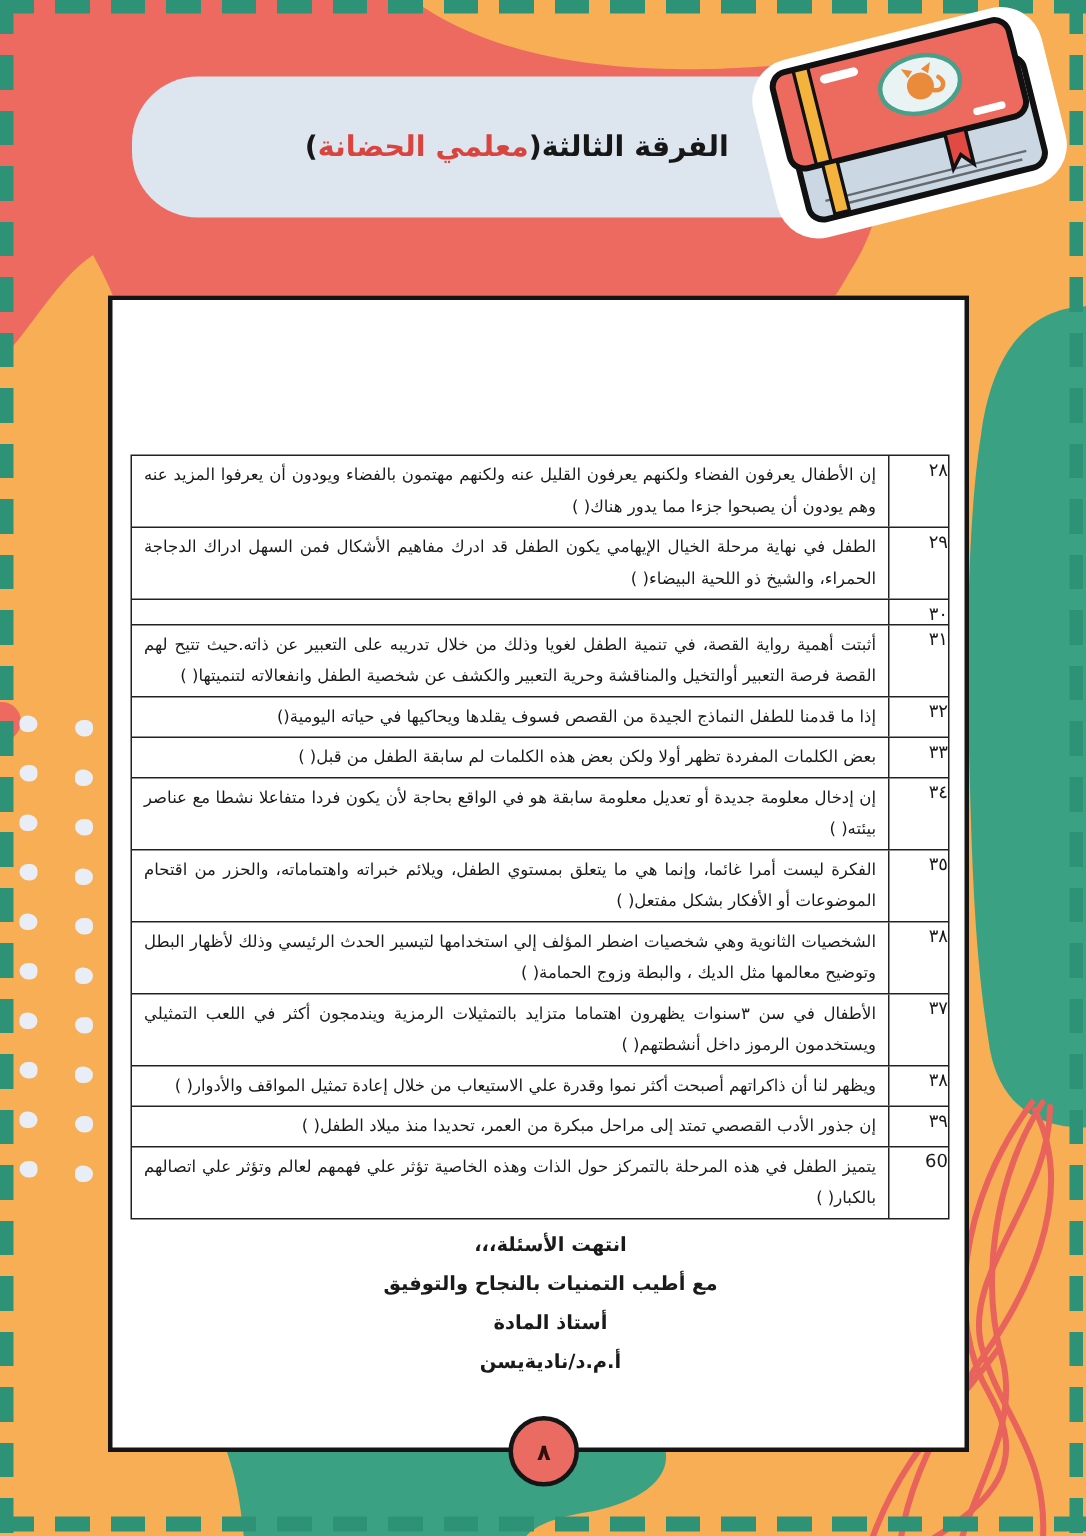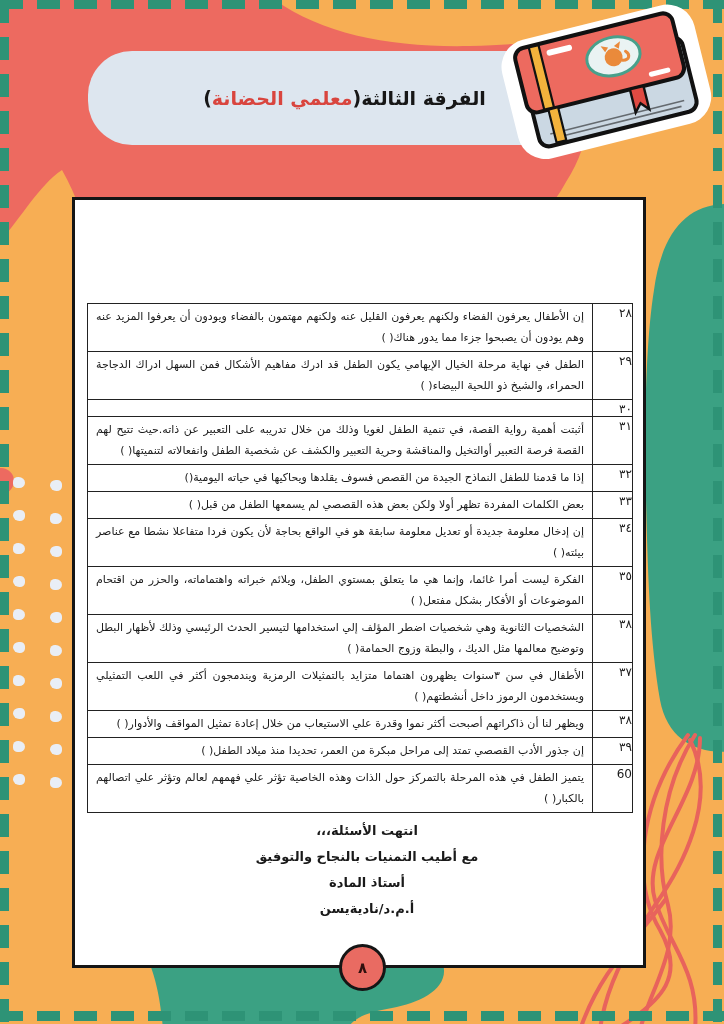--- a/index.html
+++ b/index.html
@@ -186,21 +186,21 @@
         <div class="qrow">
           <div class="qnum">٣١</div>
           <div class="qtext">أثبتت أهمية رواية القصة، في تنمية الطفل لغويا وذلك من خلال تدريبه على التعبير عن ذاته.حيث تتيح لهم القصة فرصة التعبير أوالتخيل والمناقشة وحرية التعبير والكشف عن شخصية الطفل وانفعالاته لتنميتها( )</div>
         </div>
         <div class="qrow">
           <div class="qnum">٣٢</div>
           <div class="qtext">إذا ما قدمنا للطفل النماذج الجيدة من القصص فسوف يقلدها ويحاكيها في حياته اليومية()</div>
         </div>
         <div class="qrow">
           <div class="qnum">٣٣</div>
-          <div class="qtext">بعض الكلمات المفردة تظهر أولا ولكن بعض هذه القصصي لم يسمعها الطفل من قبل( )</div>
+          <div class="qtext">بعض الكلمات المفردة تظهر أولا ولكن بعض هذه الكلمات لم سابقة الطفل من قبل( )</div>
         </div>
         <div class="qrow">
           <div class="qnum">٣٤</div>
           <div class="qtext">إن إدخال معلومة جديدة أو تعديل معلومة سابقة هو في الواقع بحاجة لأن يكون فردا متفاعلا نشطا مع عناصر بيئته( )</div>
         </div>
         <div class="qrow">
           <div class="qnum">٣٥</div>
           <div class="qtext">الفكرة ليست أمرا غائما، وإنما هي ما يتعلق بمستوي الطفل، ويلائم خبراته واهتماماته، والحزر من اقتحام الموضوعات أو الأفكار بشكل مفتعل( )</div>
         </div>
         <div class="qrow">

